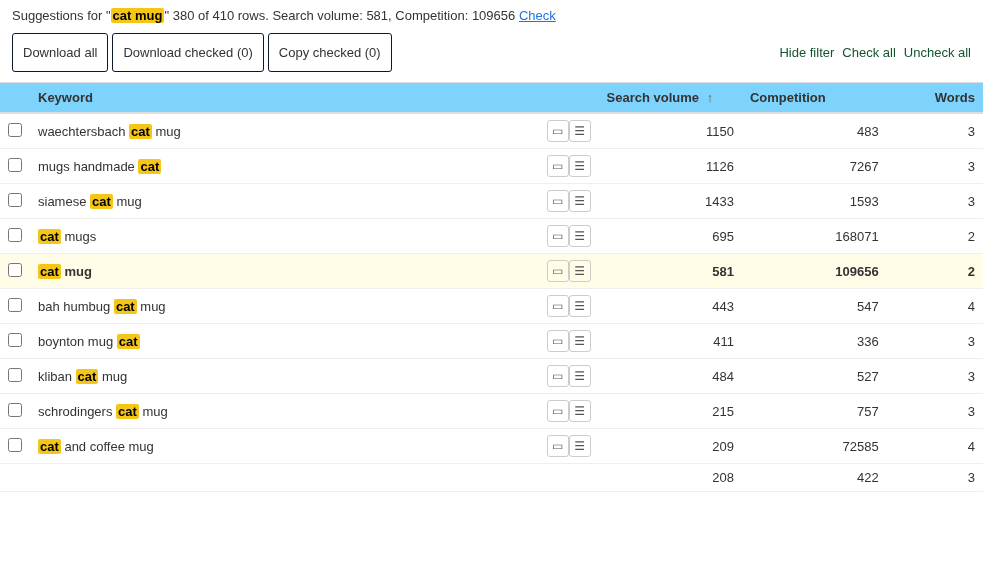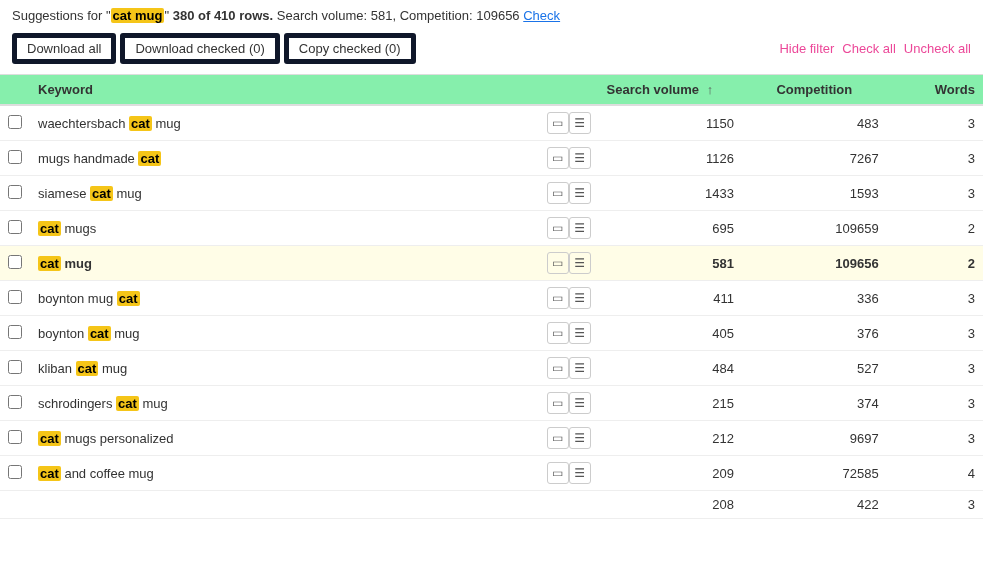--- a/index.html
+++ b/index.html
@@ -11,85 +11,85 @@
     }
     .top-bar {
       padding: 8px 12px 4px 12px;
       border-bottom: 1px solid #ddd;
     }
     .top-bar-title {
       font-size: 13px;
       color: #333;
       margin-bottom: 6px;
     }
-    .top-bar-title strong { font-weight: bold; }
+    .top-bar-title strong { font-weight: normal; }
     .top-bar-title .highlight {
       background: #f5c518;
       color: #000;
       padding: 0 2px;
       border-radius: 2px;
       font-weight: bold;
     }
     .copy-link {
       color: #1a73e8;
       cursor: pointer;
       text-decoration: underline;
     }
     .toolbar {
       display: flex;
       align-items: center;
       gap: 4px;
       padding: 4px 0 6px 0;
     }
     .toolbar-btn {
       background: none;
-      border: 5px solid #0f172a;
+      border: 1px solid #0f172a;
       border-radius: 3px;
-      padding: 3px 10px;
+      padding: 11px 10px;
       font-size: 13px;
       cursor: pointer;
       color: #333;
     }
     .toolbar-right {
       margin-left: auto;
       display: flex;
       gap: 8px;
     }
     .toolbar-link {
       background: none;
       border: none;
-      color: #ec4899;
+      color: #14532d;
       font-size: 13px;
       cursor: pointer;
       text-decoration: none;
     }
 
     .table-container {
       overflow-y: auto;
       max-height: 490px;
     }
     table {
       width: 100%;
       border-collapse: collapse;
       font-size: 13px;
     }
     thead th {
-      background: #86efac;
+      background: #7dd3fc;
       border-bottom: 2px solid #ddd;
       padding: 7px 8px;
       text-align: left;
       font-weight: bold;
       color: #333;
       position: sticky;
       top: 0;
       z-index: 1;
     }
     thead th.col-keyword { width: 60%; }
     thead th.col-sv { width: 15%; }
-    thead th.col-comp { width: 15%; text-align: center; }
+    thead th.col-comp { width: 15%; text-align: left; }
     thead th.col-words { width: 10%; text-align: right; }
     thead th.col-check { width: 30px; }
     .sort-arrow { margin-left: 4px; color: #555; }
 
     tbody tr { border-bottom: 1px solid #eee; }
     tbody tr.highlighted { background: #fffde7; font-weight: bold; }
 
     td { padding: 6px 8px; vertical-align: middle; }
     td.col-check { text-align: center; }
     td.col-sv { text-align: right; }
@@ -212,99 +212,86 @@
         <tr>
           <td class="col-check"><input type="checkbox" style=""></td>
           <td>
             <div class="keyword-cell">
               <span class="keyword-text"><span class="kw-highlight">cat</span> mugs</span>
               <button class="icon-btn">▭</button>
               <button class="icon-btn">☰</button>
             </div>
           </td>
           <td class="col-sv">695</td>
-          <td class="col-comp">109659</td>
+          <td class="col-comp">168071</td>
           <td class="col-words">2</td>
         </tr>
         <tr class="highlighted">
           <td class="col-check"><input type="checkbox" style=""></td>
           <td>
             <div class="keyword-cell">
               <span class="keyword-text"><span class="kw-highlight">cat</span> mug</span>
               <button class="icon-btn">▭</button>
               <button class="icon-btn">☰</button>
             </div>
           </td>
           <td class="col-sv"><strong>581</strong></td>
           <td class="col-comp"><strong>109656</strong></td>
           <td class="col-words"><strong>2</strong></td>
         </tr>
         <tr>
           <td class="col-check"><input type="checkbox" style=""></td>
           <td>
             <div class="keyword-cell">
+              <span class="keyword-text">bah humbug <span class="kw-highlight">cat</span> mug</span>
+              <button class="icon-btn">▭</button>
+              <button class="icon-btn">☰</button>
+            </div>
+          </td>
+          <td class="col-sv">443</td>
+          <td class="col-comp">547</td>
+          <td class="col-words">4</td>
+        </tr>
+        <tr>
+          <td class="col-check"><input type="checkbox" style=""></td>
+          <td>
+            <div class="keyword-cell">
               <span class="keyword-text">boynton mug <span class="kw-highlight">cat</span></span>
               <button class="icon-btn">▭</button>
               <button class="icon-btn">☰</button>
             </div>
           </td>
           <td class="col-sv">411</td>
           <td class="col-comp">336</td>
           <td class="col-words">3</td>
         </tr>
         <tr>
           <td class="col-check"><input type="checkbox" style=""></td>
           <td>
             <div class="keyword-cell">
-              <span class="keyword-text">boynton <span class="kw-highlight">cat</span> mug</span>
-              <button class="icon-btn">▭</button>
-              <button class="icon-btn">☰</button>
-            </div>
-          </td>
-          <td class="col-sv">405</td>
-          <td class="col-comp">376</td>
-          <td class="col-words">3</td>
-        </tr>
-        <tr>
-          <td class="col-check"><input type="checkbox" style=""></td>
-          <td>
-            <div class="keyword-cell">
               <span class="keyword-text">kliban <span class="kw-highlight">cat</span> mug</span>
               <button class="icon-btn">▭</button>
               <button class="icon-btn">☰</button>
             </div>
           </td>
           <td class="col-sv">484</td>
           <td class="col-comp">527</td>
           <td class="col-words">3</td>
         </tr>
         <tr>
           <td class="col-check"><input type="checkbox" style=""></td>
           <td>
             <div class="keyword-cell">
               <span class="keyword-text">schrodingers <span class="kw-highlight">cat</span> mug</span>
               <button class="icon-btn">▭</button>
               <button class="icon-btn">☰</button>
             </div>
           </td>
           <td class="col-sv">215</td>
-          <td class="col-comp">374</td>
-          <td class="col-words">3</td>
-        </tr>
-        <tr>
-          <td class="col-check"><input type="checkbox" style=""></td>
-          <td>
-            <div class="keyword-cell">
-              <span class="keyword-text"><span class="kw-highlight">cat</span> mugs personalized</span>
-              <button class="icon-btn">▭</button>
-              <button class="icon-btn">☰</button>
-            </div>
-          </td>
-          <td class="col-sv">212</td>
-          <td class="col-comp">9697</td>
+          <td class="col-comp">757</td>
           <td class="col-words">3</td>
         </tr>
         <tr>
           <td class="col-check"><input type="checkbox" style=""></td>
           <td>
             <div class="keyword-cell">
               <span class="keyword-text"><span class="kw-highlight">cat</span> and coffee mug</span>
               <button class="icon-btn">▭</button>
               <button class="icon-btn">☰</button>
             </div>

